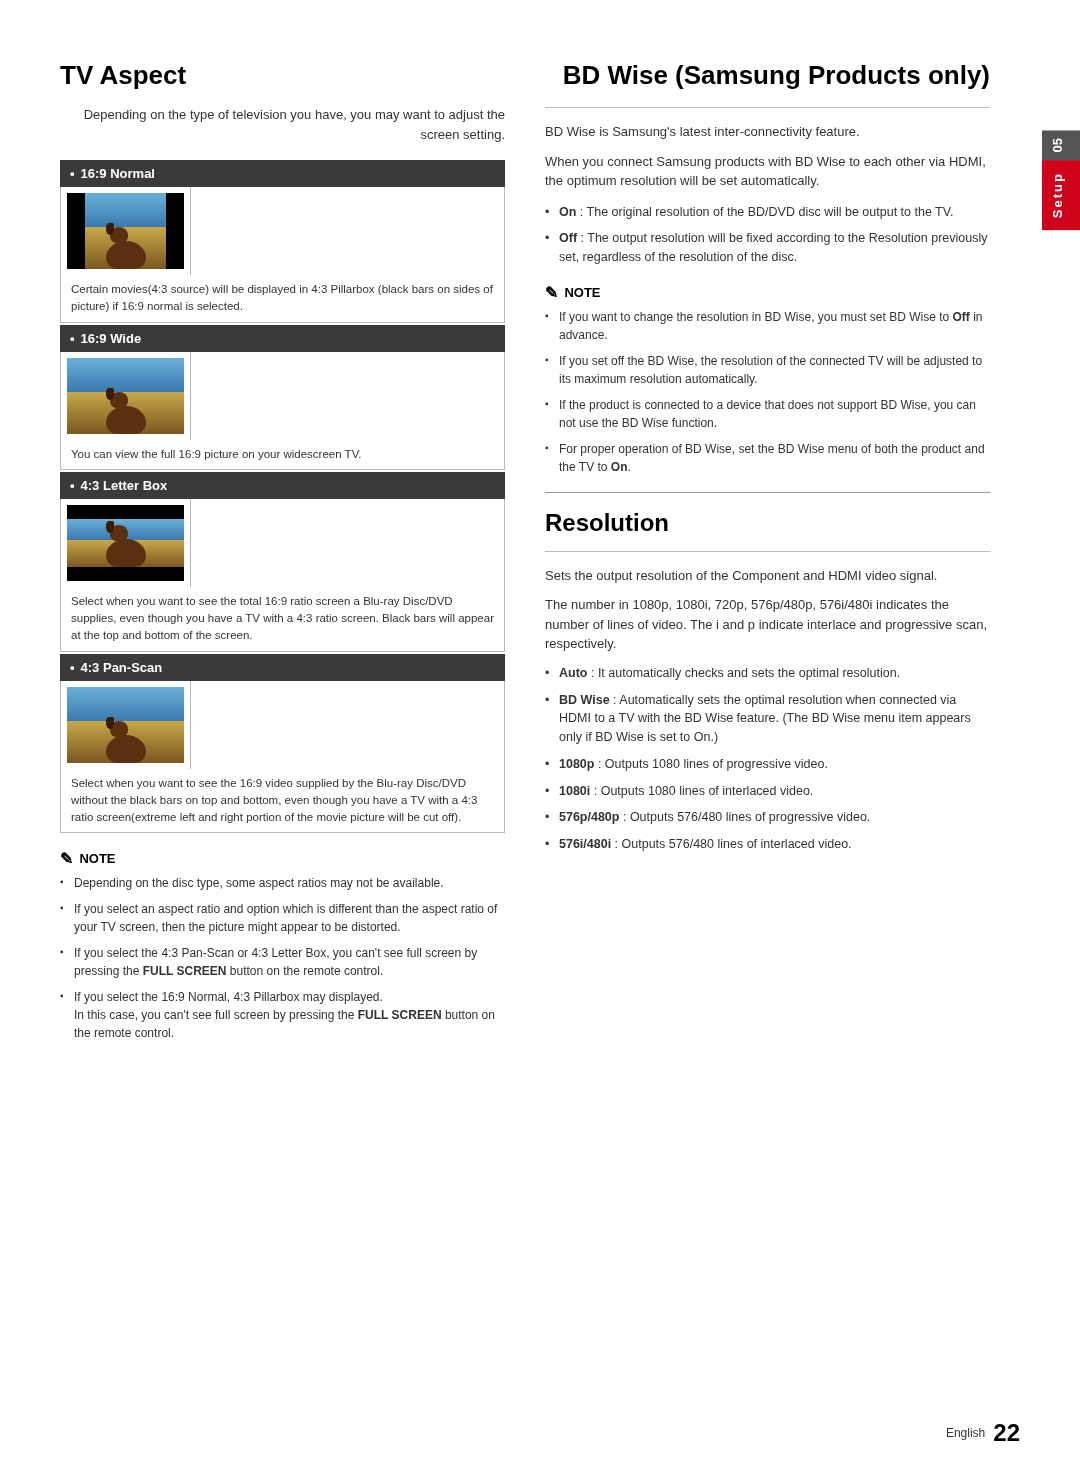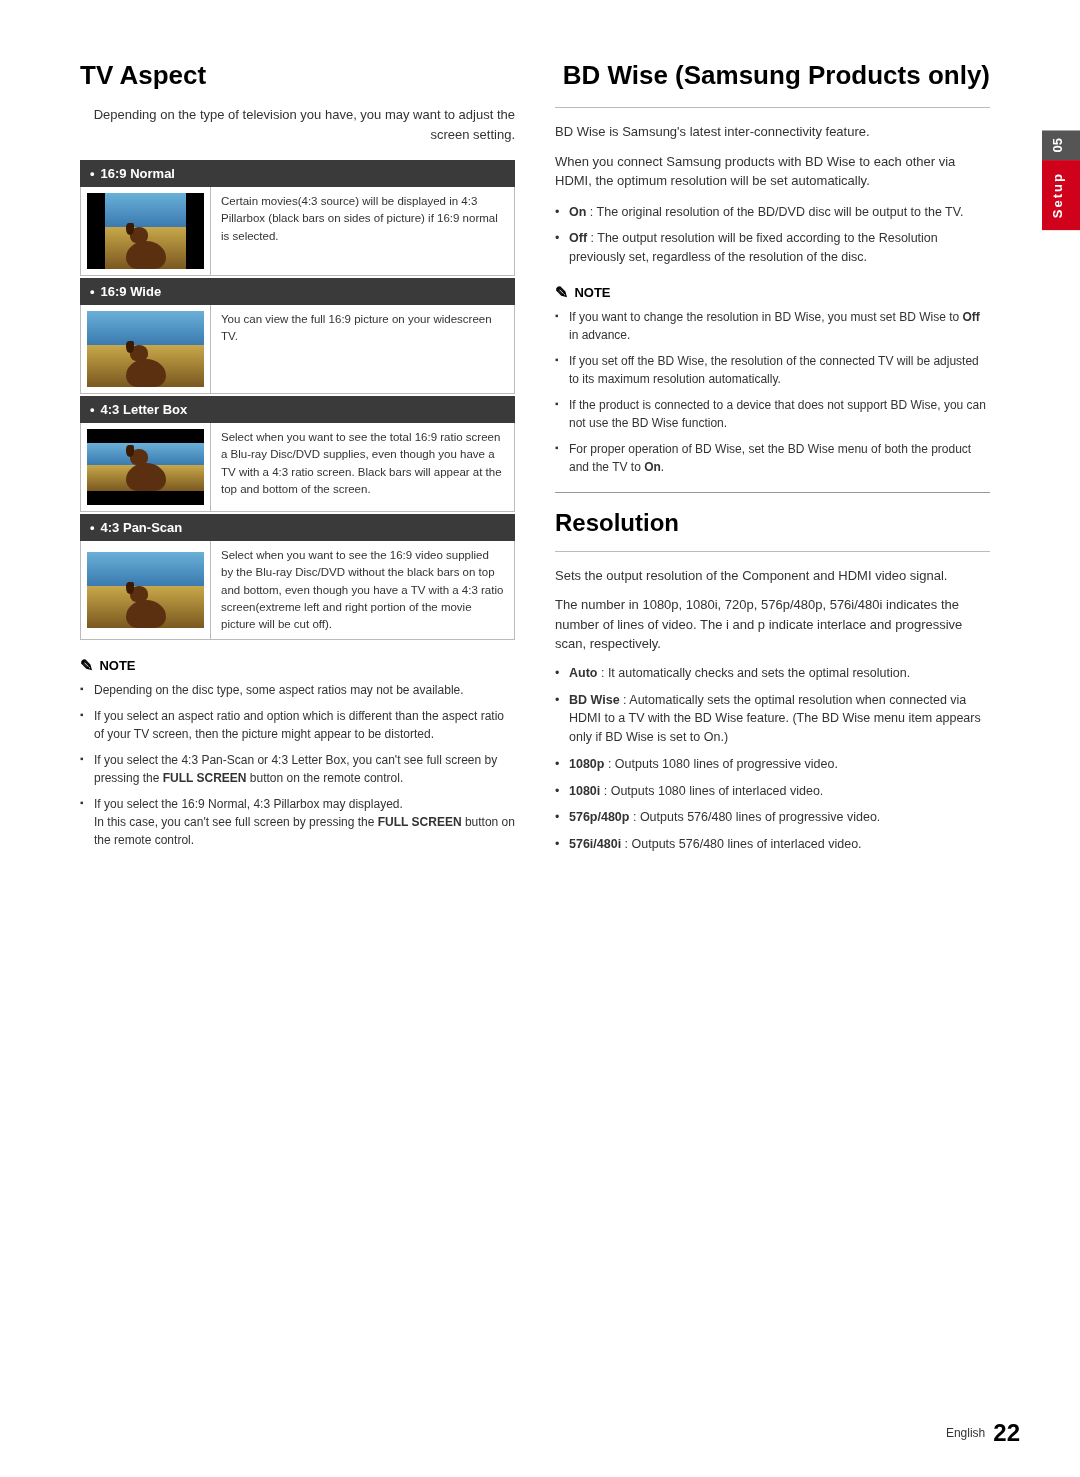--- a/index.html
+++ b/index.html
@@ -56,21 +56,21 @@
       padding: 8px;
       width: 38px;
       text-align: center;
     }
 
     
     .main-content {
       display: flex;
       flex-direction: row;
       width: 1040px;
-      padding: 60px 50px 60px 80px;
+      padding: 60px 50px 60px 60px;
       gap: 40px;
     }
 
     
     .left-column {
       flex: 1;
       max-width: 480px;
     }
 
     
@@ -222,21 +222,21 @@
       color: #fff;
       font-size: 13px;
       font-weight: bold;
       padding: 6px 10px;
       display: flex;
       align-items: center;
     }
 
     .aspect-body {
       display: flex;
-      flex-direction: row;
+      flex-direction: column;
       border: 1px solid #bbb;
       border-top: none;
     }
 
     .aspect-img-wrap {
       width: 130px;
       min-width: 130px;
       padding: 6px;
       border-right: 1px solid #bbb;
       display: flex;

